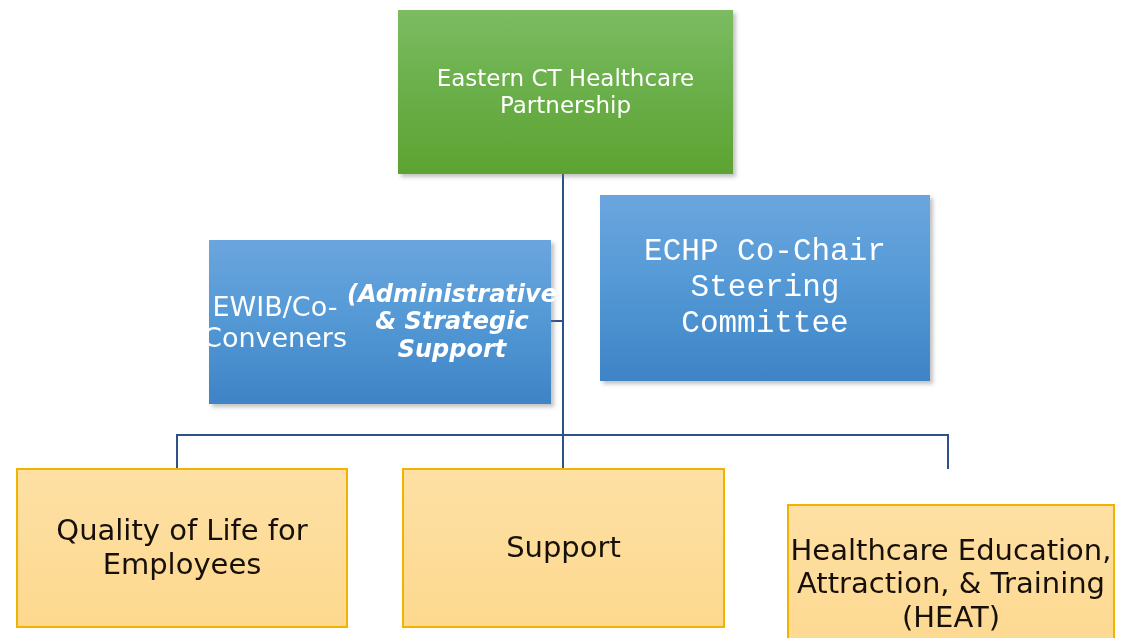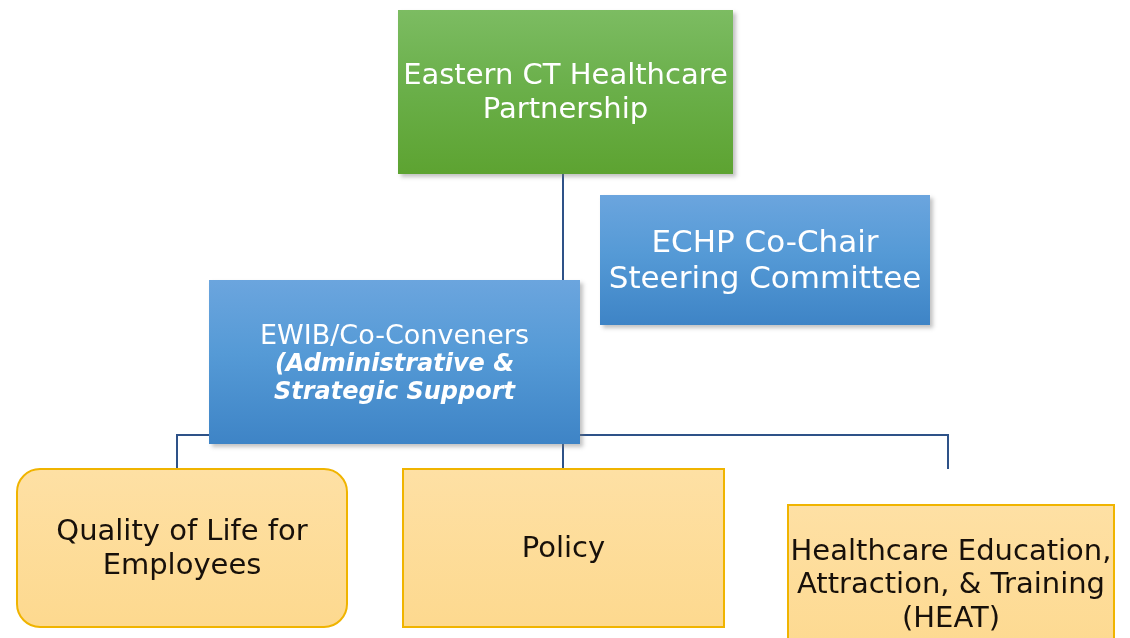--- a/index.html
+++ b/index.html
@@ -61,21 +61,21 @@
     display: block;
   }
   .node-sub {
     display: block;
     font-style: italic;
     font-weight: bold;
     line-height: 1.14;
   }
 
   
-  #node-root           { font-size: 29px; }
+  #node-root           { font-size: 23px; }
   #node-steering       { font-size: 31px; }
   #node-ewib .node-title { font-size: 27px; }
   #node-ewib .node-sub   { font-size: 24px; }
   #node-quality        { font-size: 29px; }
   #node-policy         { font-size: 29px; }
   #node-heat           { font-size: 29px; }
 </style>
 </head>
 <body>
 
@@ -90,34 +90,34 @@
   <div class="conn conn-v" style="left:176px; top:434px; height:35px;"></div>
 
   <div class="conn conn-v" style="left:562px; top:434px; height:35px;"></div>
 
   <div class="conn conn-v" style="left:947px; top:434px; height:35px;"></div>
 
   <div class="node node-green" id="node-root" style="left:398px; top:10px; width:335px; height:164px;">
     <span class="node-title">Eastern CT Healthcare Partnership</span>
   </div>
 
-  <div class="node node-blue" id="node-steering" style="left:600px; top:195px; width:330px; height:130px;">
+  <div class="node node-blue" id="node-steering" style="left:600px; top:195px; width:330px; height:186px;font-family:Liberation Mono, monospace;">
     <span class="node-title">ECHP Co-Chair Steering Committee</span>
   </div>
 
-  <div class="node node-blue" id="node-ewib" style="left:209px; top:240px; width:371px; height:164px; flex-direction:column;margin-top:40px;">
+  <div class="node node-blue" id="node-ewib" style="left:209px; top:240px; width:342px; height:164px; ">
     <span class="node-title">EWIB/Co-Conveners</span>
     <span class="node-sub">(Administrative &amp; Strategic Support</span>
   </div>
 
-  <div class="node node-orange" id="node-quality" style="left:16px; top:468px; width:332px; height:160px;border-radius:24px;">
+  <div class="node node-orange" id="node-quality" style="left:16px; top:468px; width:332px; height:160px;">
     <span class="node-title">Quality of Life for Employees</span>
   </div>
 
   <div class="node node-orange" id="node-policy" style="left:402px; top:468px; width:323px; height:160px;">
-    <span class="node-title">Policy</span>
+    <span class="node-title">Support</span>
   </div>
 
   <div class="node node-orange" id="node-heat" style="left:787px; top:468px; width:328px; height:160px;margin-top:36px;">
     <span class="node-title">Healthcare Education, Attraction, &amp; Training (HEAT)</span>
   </div>
 
 </div>
 
 </body></html>

